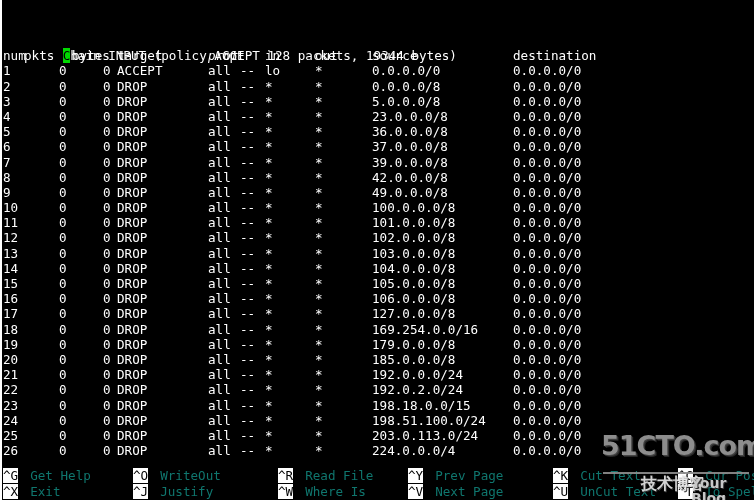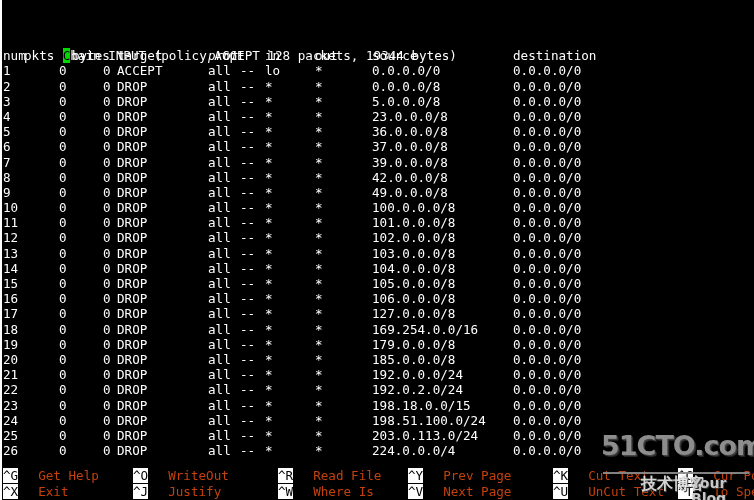--- a/index.html
+++ b/index.html
@@ -92,22 +92,22 @@
     font-family: "DejaVu Sans Mono", "Liberation Mono", monospace;
     font-size: 12.6px;
     white-space: pre;
   }
   .sc .key {
     background: #ffffff;
     color: #000000;
     padding: 0;
   }
   .sc .lbl {
-    color: #c2410c;
-    padding-left: 20px;
+    color: #0f766e;
+    padding-left: 12px;
   }
 
   
   .watermark {
     position: absolute;
     right: 2px;
     bottom: 2px;
     width: 155px;
     height: 66px;
     pointer-events: none;

